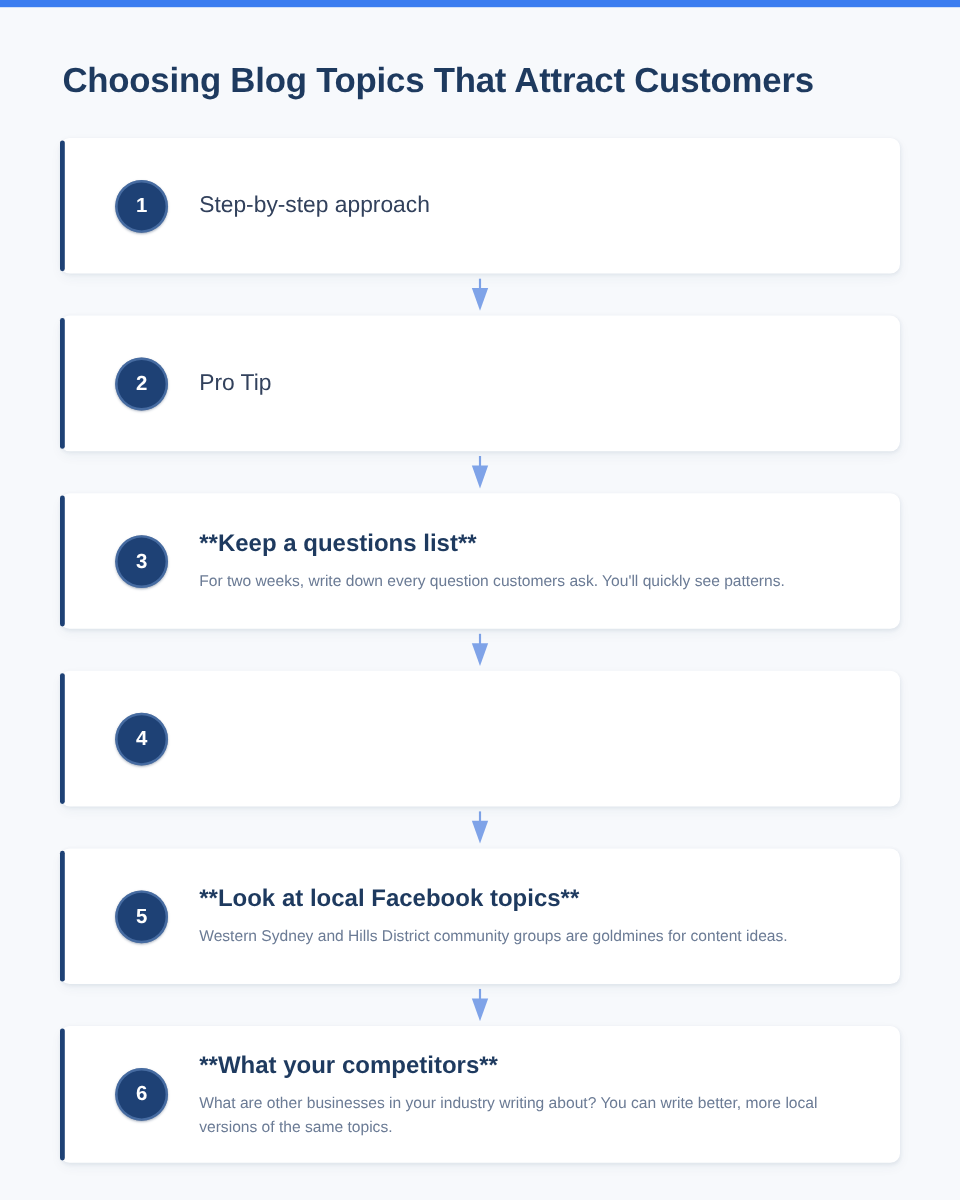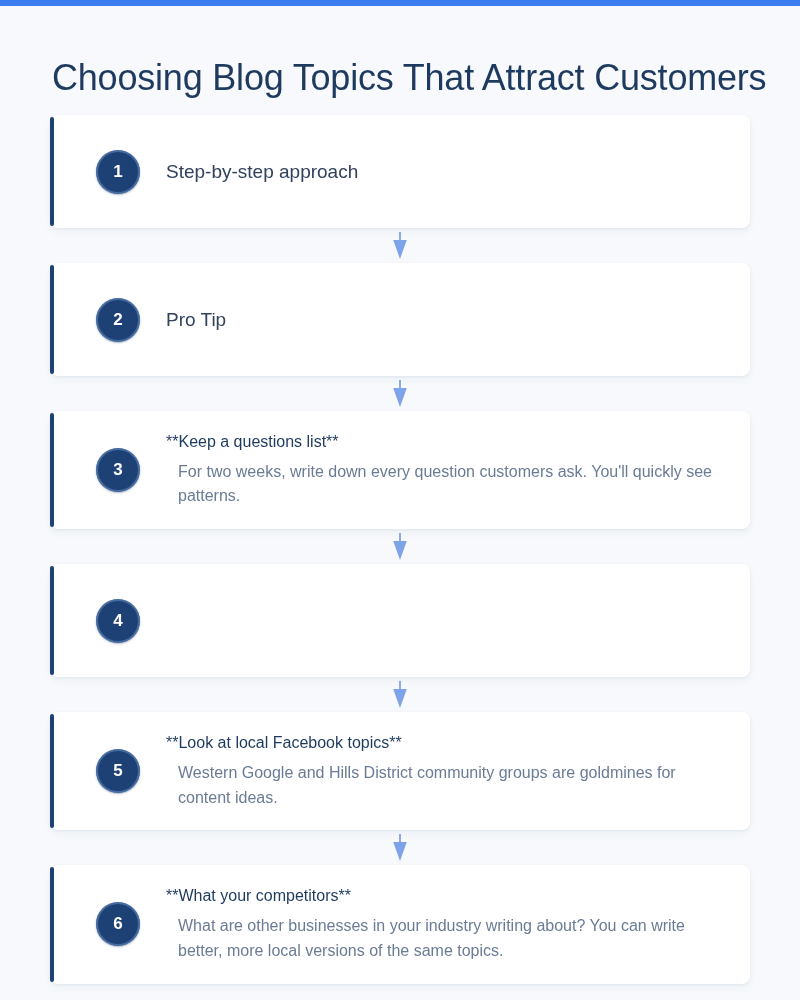--- a/index.html
+++ b/index.html
@@ -26,22 +26,22 @@
     height: 6px;
     background: #3b7df0;
   }
 
   
   .page-title {
     position: absolute;
     top: 32px;
     left: 52px;
     width: 700px;
-    font-size: 36px;
-    font-weight: normal;
+    font-size: 29px;
+    font-weight: bold;
     color: #1e3a5f;
     letter-spacing: -0.2px;
     line-height: 1.2;
     white-space: nowrap;
   }
 
   
   .flow {
     position: absolute;
     top: 115px;
@@ -90,37 +90,37 @@
     margin-left: 24px;
     margin-right: 26px;
   }
 
   .step-body {
     flex: 1 1 auto;
     min-width: 0;
   }
 
   .step-heading {
-    font-size: 16px;
-    font-weight: normal;
+    font-size: 20px;
+    font-weight: bold;
     color: #1e3a5f;
     line-height: 1.35;
     margin: 0;
   }
   .step-heading.plain {
     font-weight: normal;
     font-size: 19px;
     color: #32415c;
   }
 
   .step-desc {
-    font-size: 16px;
+    font-size: 13px;
     color: #6b7b95;
     line-height: 1.55;
-    margin: 7px 0 0 12px;
+    margin: 7px 0 0 0;
     max-width: 560px;
   }
   .step-desc:empty {
     display: none;
     margin: 0;
   }
 
   
   .connector {
     height: 35px;
@@ -183,21 +183,21 @@
     <div class="connector">
       <svg class="arrow-icon" width="20" height="28" viewBox="0 0 20 28">
         <rect x="9.1" y="0" width="1.8" height="11" fill="#7fa3e8"></rect>
         <polygon points="3.2,8 16.8,8 10,27" fill="#7fa3e8"></polygon>
       </svg>
     </div>
     <div class="step-card">
       <div class="step-badge">5</div>
       <div class="step-body">
         <p class="step-heading">**Look at local Facebook topics**</p>
-        <p class="step-desc">Western Google and Hills District community groups are goldmines for content ideas.</p>
+        <p class="step-desc">Western Sydney and Hills District community groups are goldmines for content ideas.</p>
       </div>
     </div>
     <div class="connector">
       <svg class="arrow-icon" width="20" height="28" viewBox="0 0 20 28">
         <rect x="9.1" y="0" width="1.8" height="11" fill="#7fa3e8"></rect>
         <polygon points="3.2,8 16.8,8 10,27" fill="#7fa3e8"></polygon>
       </svg>
     </div>
     <div class="step-card">
       <div class="step-badge">6</div>

